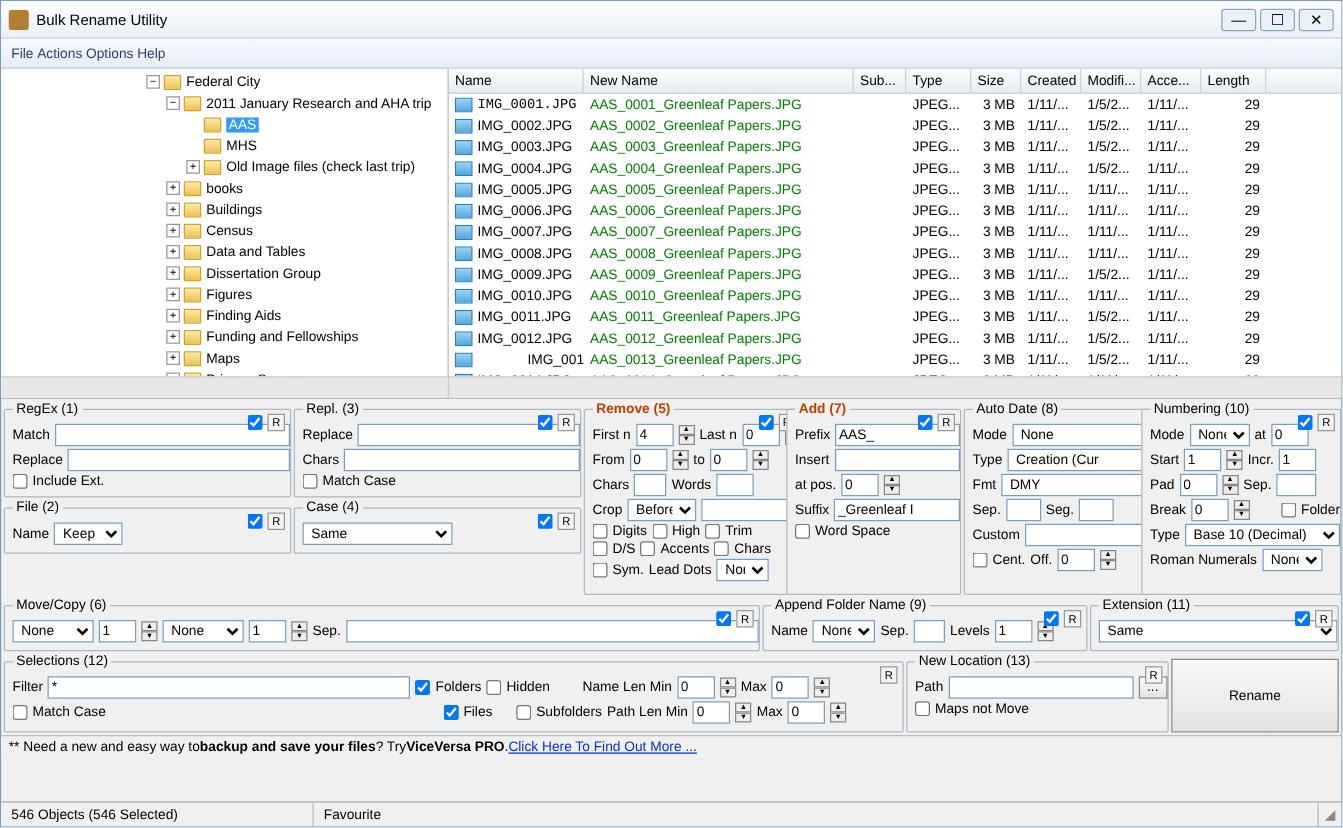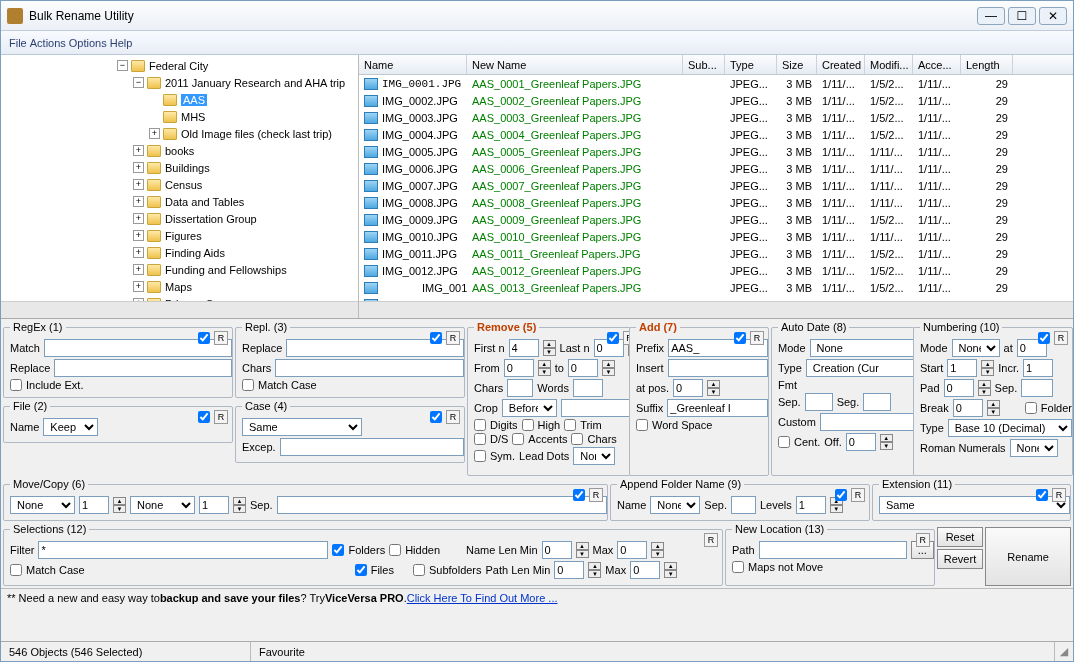--- a/index.html
+++ b/index.html
@@ -431,24 +431,20 @@
         </fieldset>
         <fieldset style="margin-top:2px;">
           <legend>Case (4)</legend>
           <div class="fsright">
               <input type="checkbox" class="rcb" checked="" style="">
               <span class="rbtn">R</span>
             </div>
           <div class="formrow">
               <select style="width:120px"><option>Same</option></select>
             </div>
-          <div class="formrow">
-              <span>Excep.</span>
-              <input type="text" style="flex: 1 1 0%;">
-            </div>
         </fieldset>
       </div>
 
       <div>
         <fieldset style="height:155px;">
           <legend class="remove">Remove (5)</legend>
           <div class="fsright">
               <input type="checkbox" class="rcb" checked="" style="">
               <span class="rbtn">R</span>
             </div>
@@ -560,20 +556,21 @@
           <div class="formrow">
               <span>Mode</span>
               <select style="flex:1"><option>None</option></select>
             </div>
           <div class="formrow">
               <span>Type</span>
               <select style="flex:1"><option>Creation (Cur</option></select>
             </div>
           <div class="formrow">
               <span>Fmt</span>
+              <select style="flex:1"><option>DMY</option></select>
             </div>
           <div class="formrow">
               <span>Sep.</span>
               <input type="text" style="width: 28px;">
               <span>Seg.</span>
               <input type="text" style="width: 28px;">
             </div>
           <div class="formrow">
               <span>Custom</span>
               <input type="text" style="flex: 1 1 0%;">
@@ -760,24 +757,20 @@
         <div class="formrow">
             <span>Path</span>
             <input type="text" style="flex: 1 1 0%;">
             <button class="btn">...</button>
           </div>
         <div class="formrow">
             <input type="checkbox" style="">
             <span>Maps not Move</span>
           </div>
       </fieldset>
-      <div style="display:flex; flex-direction:column; gap:2px; padding-top:4px;">
-        <button class="btn" style="height:20px">Reset</button>
-        <button class="btn" style="height:20px">Revert</button>
-      </div>
       <div style="flex:1; display:flex; align-items:stretch; padding-top:4px;">
         <button class="btn" style="flex:1">Rename</button>
       </div>
     </div>
 
     <div class="footer">
       <span>** Need a new and easy way to </span>
       <b>backup and save your files</b>
       <span>? Try </span>
       <b>ViceVersa PRO</b>

